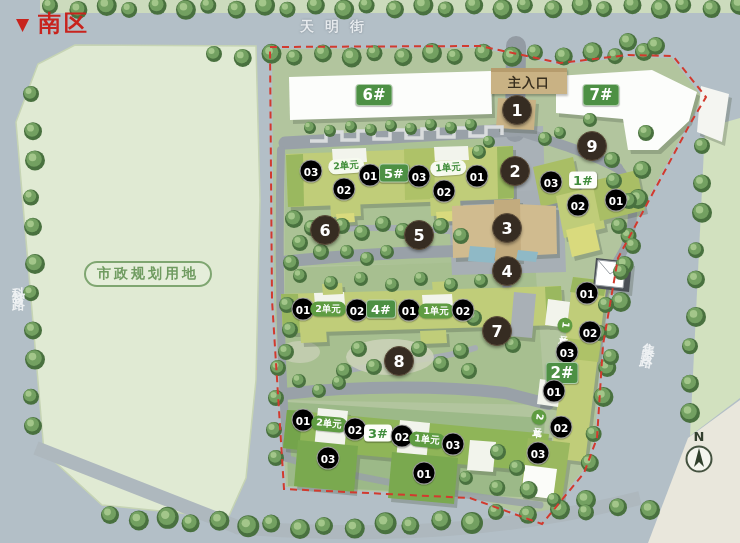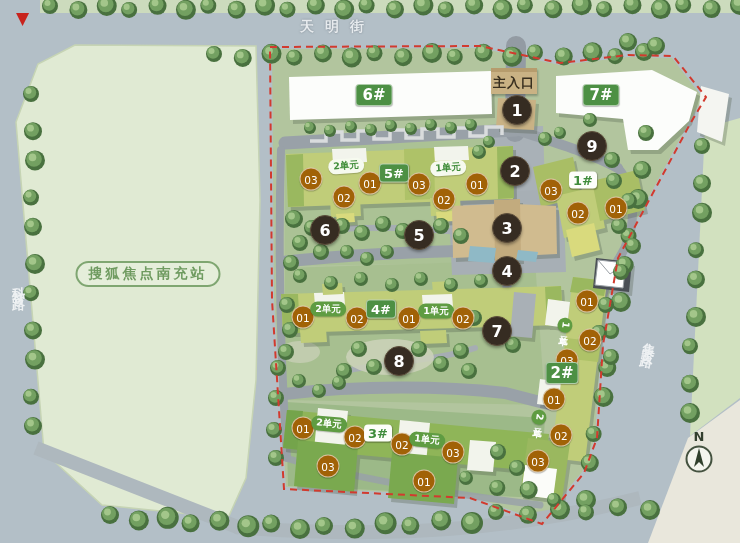--- a/index.html
+++ b/index.html
@@ -12,31 +12,31 @@
   .street-top{position:absolute;left:300px;top:18px;color:#e7ebee;font-size:14px;
     font-weight:bold;letter-spacing:11px;text-shadow:0 0 2px rgba(110,120,130,.9);}
   .street-left{position:absolute;left:9px;top:276px;writing-mode:vertical-rl;
     color:#eef1f3;font-size:13px;font-weight:bold;letter-spacing:6px;}
   .street-right{position:absolute;left:641px;top:333px;writing-mode:vertical-rl;
     color:#eef1f3;font-size:13px;font-weight:bold;letter-spacing:6px;transform:rotate(12deg);}
   .parcel-label{position:absolute;left:148px;top:274px;transform:translate(-50%,-50%);
     border:2px solid #7fa671;color:#6f9b60;background:rgba(235,244,226,.45);
     border-radius:13px;padding:2px 11px;font-size:14px;letter-spacing:3px;font-weight:bold;white-space:nowrap;}
   .entrance{position:absolute;left:491px;top:68px;background:#c9b284;border-top:4px solid #b69c6d;
-    color:#382f1f;font-weight:bold;font-size:13px;padding:2px 2px;letter-spacing:1px;
+    color:#382f1f;font-weight:bold;font-size:13px;padding:2px 17px;letter-spacing:1px;
     box-shadow:1px 2px 2px rgba(0,0,0,.25);}
   .watermark{position:absolute;right:3px;bottom:5px;color:#fafafa;font-size:17px;font-weight:bold;
     letter-spacing:1px;white-space:nowrap;
     text-shadow:-1px -1px 0 #4e4e4e,1px -1px 0 #4e4e4e,-1px 1px 0 #4e4e4e,1px 1px 0 #4e4e4e,2px 2px 2px rgba(0,0,0,.35);}
   .marker{position:absolute;width:28px;height:28px;border-radius:50%;background:#362c22;
     color:#fff;font-weight:bold;font-size:16px;display:flex;align-items:center;justify-content:center;
     transform:translate(-50%,-50%);border:1px solid #5d4e3b;box-shadow:0 2px 3px rgba(0,0,0,.35);}
   .chip{position:absolute;display:flex;align-items:center;justify-content:center;white-space:nowrap;}
-  .uc{width:21px;height:21px;border-radius:50%;background:#a16207;border:1.5px solid rgba(255,255,255,.6);
-    color:#fff;font-size:10.5px;font-weight:normal;box-shadow:0 1px 1px rgba(0,0,0,.25);margin-top:8px;}
+  .uc{width:21px;height:21px;border-radius:50%;background:#000000;border:1.5px solid rgba(255,255,255,.6);
+    color:#fff;font-size:10.5px;font-weight:bold;box-shadow:0 1px 1px rgba(0,0,0,.25);}
   .pw{background:#f6faef;color:#418e3a;font-size:9.5px;font-weight:bold;padding:1px 5px;
     border-radius:8px;box-shadow:0 1px 1px rgba(0,0,0,.2);}
   .pg{background:#5f9c42;color:#fff;font-size:9.5px;font-weight:bold;padding:1px 5px;
     border-radius:8px;box-shadow:0 1px 1px rgba(0,0,0,.2);}
   .pgv{background:#5f9c42;color:#fff;font-size:9.5px;font-weight:bold;padding:4px 1px;
     border-radius:8px;writing-mode:vertical-rl;box-shadow:0 1px 1px rgba(0,0,0,.2);}
   .blg{background:#4d9044;color:#fff;font-weight:bold;font-size:13px;padding:1px 4px;
     border-radius:4px;border:1px solid rgba(255,255,255,.55);box-shadow:0 1px 1px rgba(0,0,0,.25);}
   .blg6{font-size:15px;padding:1px 6px;}
   .blg2{font-size:15px;}
@@ -1023,25 +1023,26 @@
           <circle cx="589" cy="118.5" r="5.46" fill="#73a061"></circle>
           <circle cx="587.5" cy="117" r="2.66" fill="#a3c68a"></circle>
         </g>
       </g>
 
     <polygon id="boundary" points="270,47 480,46 560,63 628,55 673,56 706,97 690,124 618,258 603,345 597,438 584,473 542,524 470,498 284,489 272,300" fill="none" stroke="#d23a2e" stroke-width="2" stroke-dasharray="7 5"></polygon>
   </svg>
 
   <div class="title">
     <span class="arr">▼</span>
+    <span>南区</span>
   </div>
   <div class="street-top">天明街</div>
   <div class="street-left">科智路</div>
   <div class="street-right">集贤路</div>
-  <div class="parcel-label">搜狐焦点南充站</div>
+  <div class="parcel-label">市政规划用地</div>
   <div class="entrance">主入口</div>
 
   <div id="markers">
       <div class="marker" style="left: 517px; top: 110px;">1</div>
       <div class="marker" style="left: 515px; top: 171px;">2</div>
       <div class="marker" style="left: 507px; top: 228px;">3</div>
       <div class="marker" style="left: 507px; top: 271px;">4</div>
       <div class="marker" style="left: 419px; top: 235px;">5</div>
       <div class="marker" style="left: 325px; top: 230px;">6</div>
       <div class="marker" style="left: 497px; top: 331px;">7</div>

